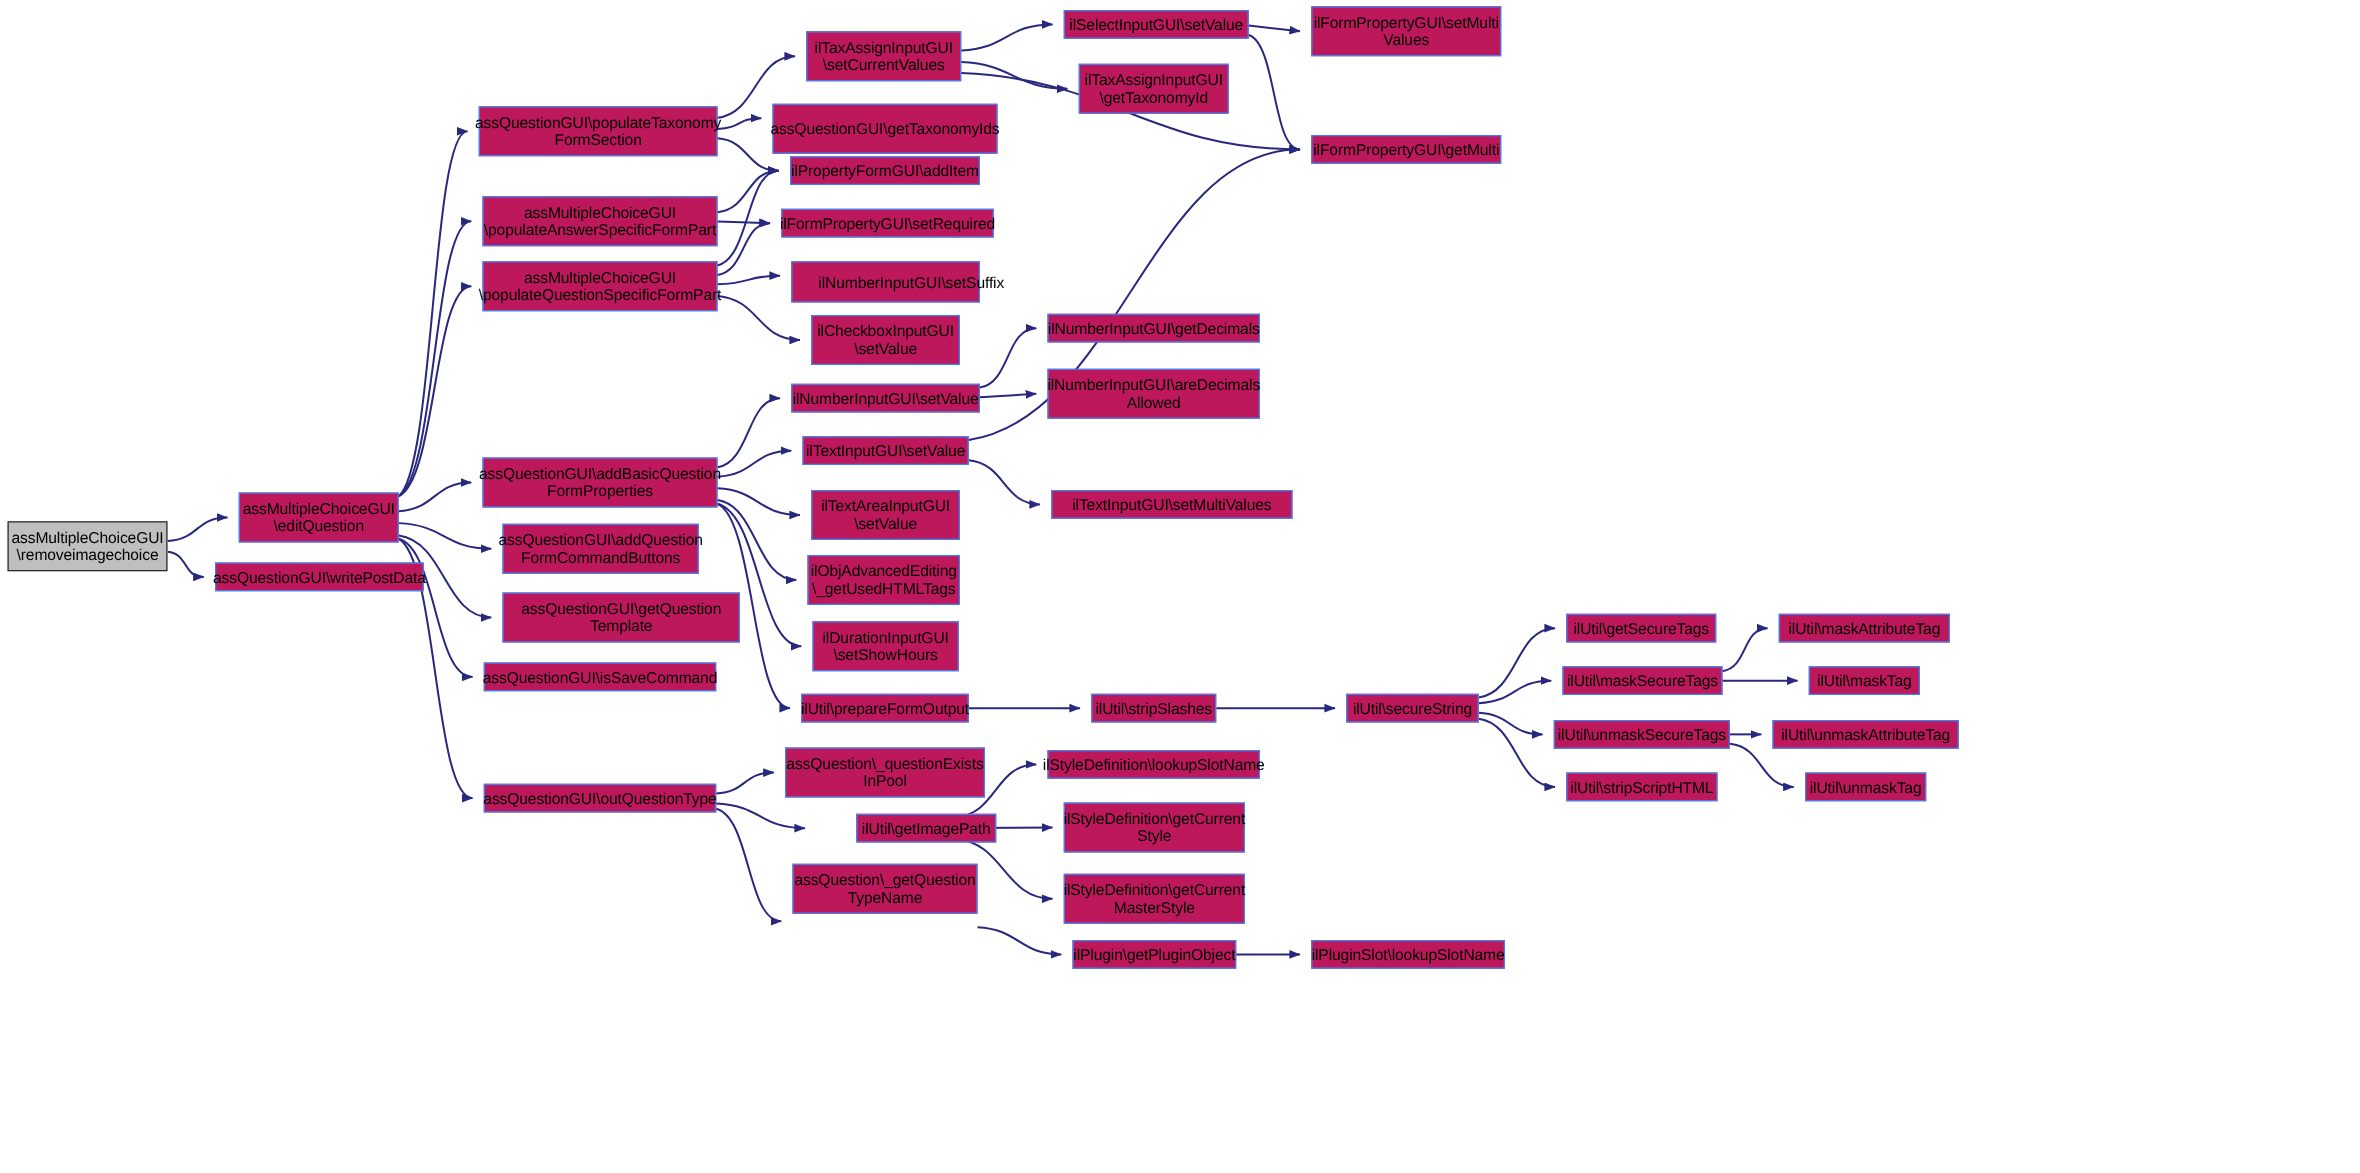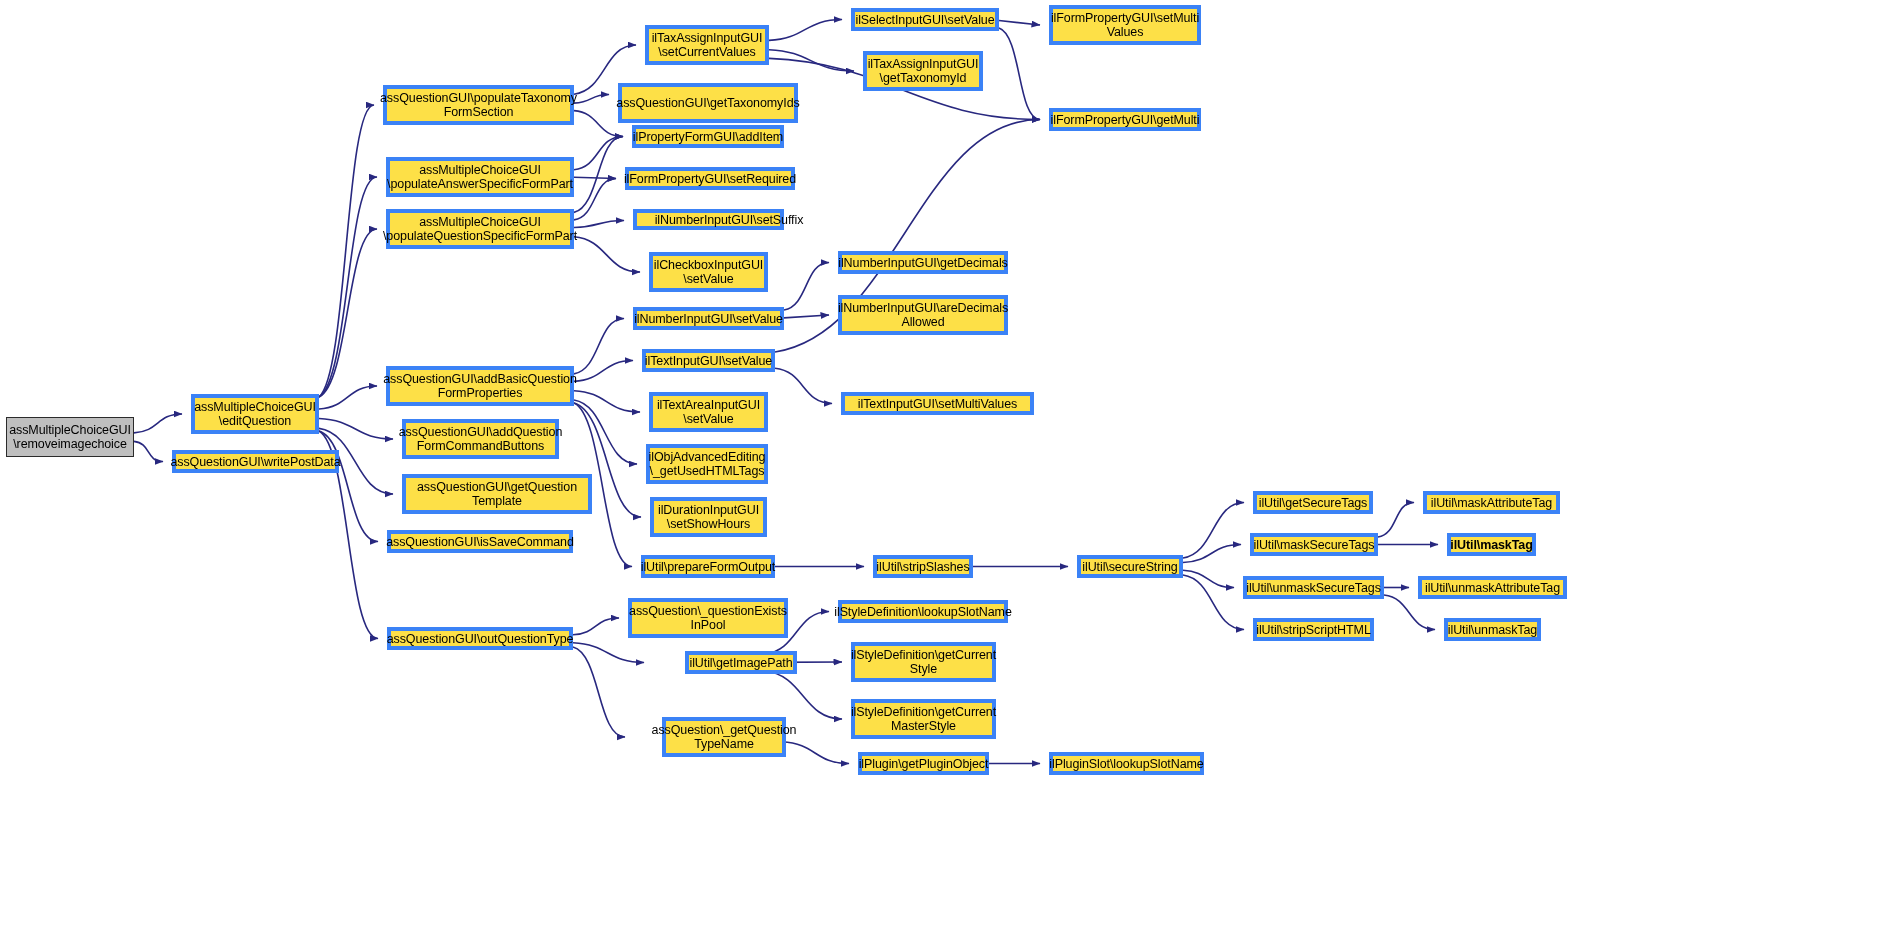--- a/index.html
+++ b/index.html
@@ -19,22 +19,22 @@
     position: absolute;
     left: 0;
     top: 0;
     width: 1888px;
     height: 938px;
     pointer-events: none;
   }
   .node {
     position: absolute;
     box-sizing: border-box;
-    border: 4px solid #3b82f6;
-    background: #fde047;
+    border: 1px solid #3b82f6;
+    background: #be185d;
     color: #000000;
     display: flex;
     align-items: center;
     justify-content: center;
     text-align: center;
     font-size: 12.5px;
     line-height: 14px;
     letter-spacing: -0.1px;
     white-space: pre-line;
     padding: 1px 3px;
@@ -128,36 +128,36 @@
 FormCommandButtons</div>
       <div class="node" style="left: 402px; top: 474px; width: 190px; height: 40px;">assQuestionGUI\getQuestion
 Template</div>
       <div class="node" style="left: 387px; top: 530px; width: 186px; height: 23px;">assQuestionGUI\isSaveCommand</div>
       <div class="node" style="left: 387px; top: 627px; width: 186px; height: 23px;">assQuestionGUI\outQuestionType</div>
       <div class="node" style="left: 645px; top: 25px; width: 124px; height: 40px;">ilTaxAssignInputGUI
 \setCurrentValues</div>
       <div class="node" style="left: 618px; top: 83px; width: 180px; height: 40px;">assQuestionGUI\getTaxonomyIds</div>
       <div class="node" style="left: 632px; top: 125px; width: 152px; height: 23px;">ilPropertyFormGUI\addItem</div>
       <div class="node" style="left: 625px; top: 167px; width: 170px; height: 23px;">ilFormPropertyGUI\setRequired</div>
-      <div class="node" style="left: 633px; top: 209px; width: 151px; height: 21px; padding-left: 44px;">ilNumberInputGUI\setSuffix</div>
+      <div class="node" style="left: 633px; top: 209px; width: 151px; height: 33px; padding-left: 44px;">ilNumberInputGUI\setSuffix</div>
       <div class="node" style="left: 649px; top: 252px; width: 119px; height: 40px;">ilCheckboxInputGUI
 \setValue</div>
       <div class="node" style="left: 633px; top: 307px; width: 151px; height: 23px;">ilNumberInputGUI\setValue</div>
       <div class="node" style="left: 642px; top: 349px; width: 133px; height: 23px;">ilTextInputGUI\setValue</div>
       <div class="node" style="left: 649px; top: 392px; width: 119px; height: 40px;">ilTextAreaInputGUI
 \setValue</div>
       <div class="node" style="left: 646px; top: 444px; width: 122px; height: 40px;">ilObjAdvancedEditing
 \_getUsedHTMLTags</div>
       <div class="node" style="left: 650px; top: 497px; width: 117px; height: 40px;">ilDurationInputGUI
 \setShowHours</div>
       <div class="node" style="left: 641px; top: 555px; width: 134px; height: 23px;">ilUtil\prepareFormOutput</div>
       <div class="node" style="left: 628px; top: 598px; width: 160px; height: 40px;">assQuestion\_questionExists
 InPool</div>
       <div class="node" style="left: 653px; top: 651px; width: 112px; height: 23px; margin-left: 32px;">ilUtil\getImagePath</div>
-      <div class="node" style="left: 634px; top: 717px; width: 124px; height: 40px; margin-left: 28px;">assQuestion\_getQuestion
+      <div class="node" style="left: 634px; top: 691px; width: 148px; height: 40px;">assQuestion\_getQuestion
 TypeName</div>
       <div class="node" style="left: 851px; top: 8px; width: 148px; height: 23px;">ilSelectInputGUI\setValue</div>
       <div class="node" style="left: 863px; top: 51px; width: 120px; height: 40px;">ilTaxAssignInputGUI
 \getTaxonomyId</div>
       <div class="node" style="left: 838px; top: 251px; width: 170px; height: 23px;">ilNumberInputGUI\getDecimals</div>
       <div class="node" style="left: 838px; top: 295px; width: 170px; height: 40px;">ilNumberInputGUI\areDecimals
 Allowed</div>
       <div class="node" style="left: 841px; top: 392px; width: 193px; height: 23px;">ilTextInputGUI\setMultiValues</div>
       <div class="node" style="left: 838px; top: 600px; width: 170px; height: 23px;">ilStyleDefinition\lookupSlotName</div>
       <div class="node" style="left: 851px; top: 642px; width: 145px; height: 40px;">ilStyleDefinition\getCurrent
@@ -169,17 +169,17 @@
 Values</div>
       <div class="node" style="left: 1049px; top: 108px; width: 152px; height: 23px;">ilFormPropertyGUI\getMulti</div>
       <div class="node" style="left: 873px; top: 555px; width: 100px; height: 23px;">ilUtil\stripSlashes</div>
       <div class="node" style="left: 1077px; top: 555px; width: 106px; height: 23px;">ilUtil\secureString</div>
       <div class="node" style="left: 1049px; top: 752px; width: 155px; height: 23px;">ilPluginSlot\lookupSlotName</div>
       <div class="node" style="left: 1253px; top: 491px; width: 120px; height: 23px;">ilUtil\getSecureTags</div>
       <div class="node" style="left: 1250px; top: 533px; width: 128px; height: 23px;">ilUtil\maskSecureTags</div>
       <div class="node" style="left: 1243px; top: 576px; width: 141px; height: 23px;">ilUtil\unmaskSecureTags</div>
       <div class="node" style="left: 1253px; top: 618px; width: 121px; height: 23px;">ilUtil\stripScriptHTML</div>
       <div class="node" style="left: 1423px; top: 491px; width: 137px; height: 23px;">ilUtil\maskAttributeTag</div>
-      <div class="node" style="left: 1447px; top: 533px; width: 89px; height: 23px; font-weight: bold;">ilUtil\maskTag</div>
+      <div class="node" style="left: 1447px; top: 533px; width: 89px; height: 23px;">ilUtil\maskTag</div>
       <div class="node" style="left: 1418px; top: 576px; width: 149px; height: 23px;">ilUtil\unmaskAttributeTag</div>
       <div class="node" style="left: 1444px; top: 618px; width: 97px; height: 23px;">ilUtil\unmaskTag</div>
     </div>
 </div>
 
 </body></html>

